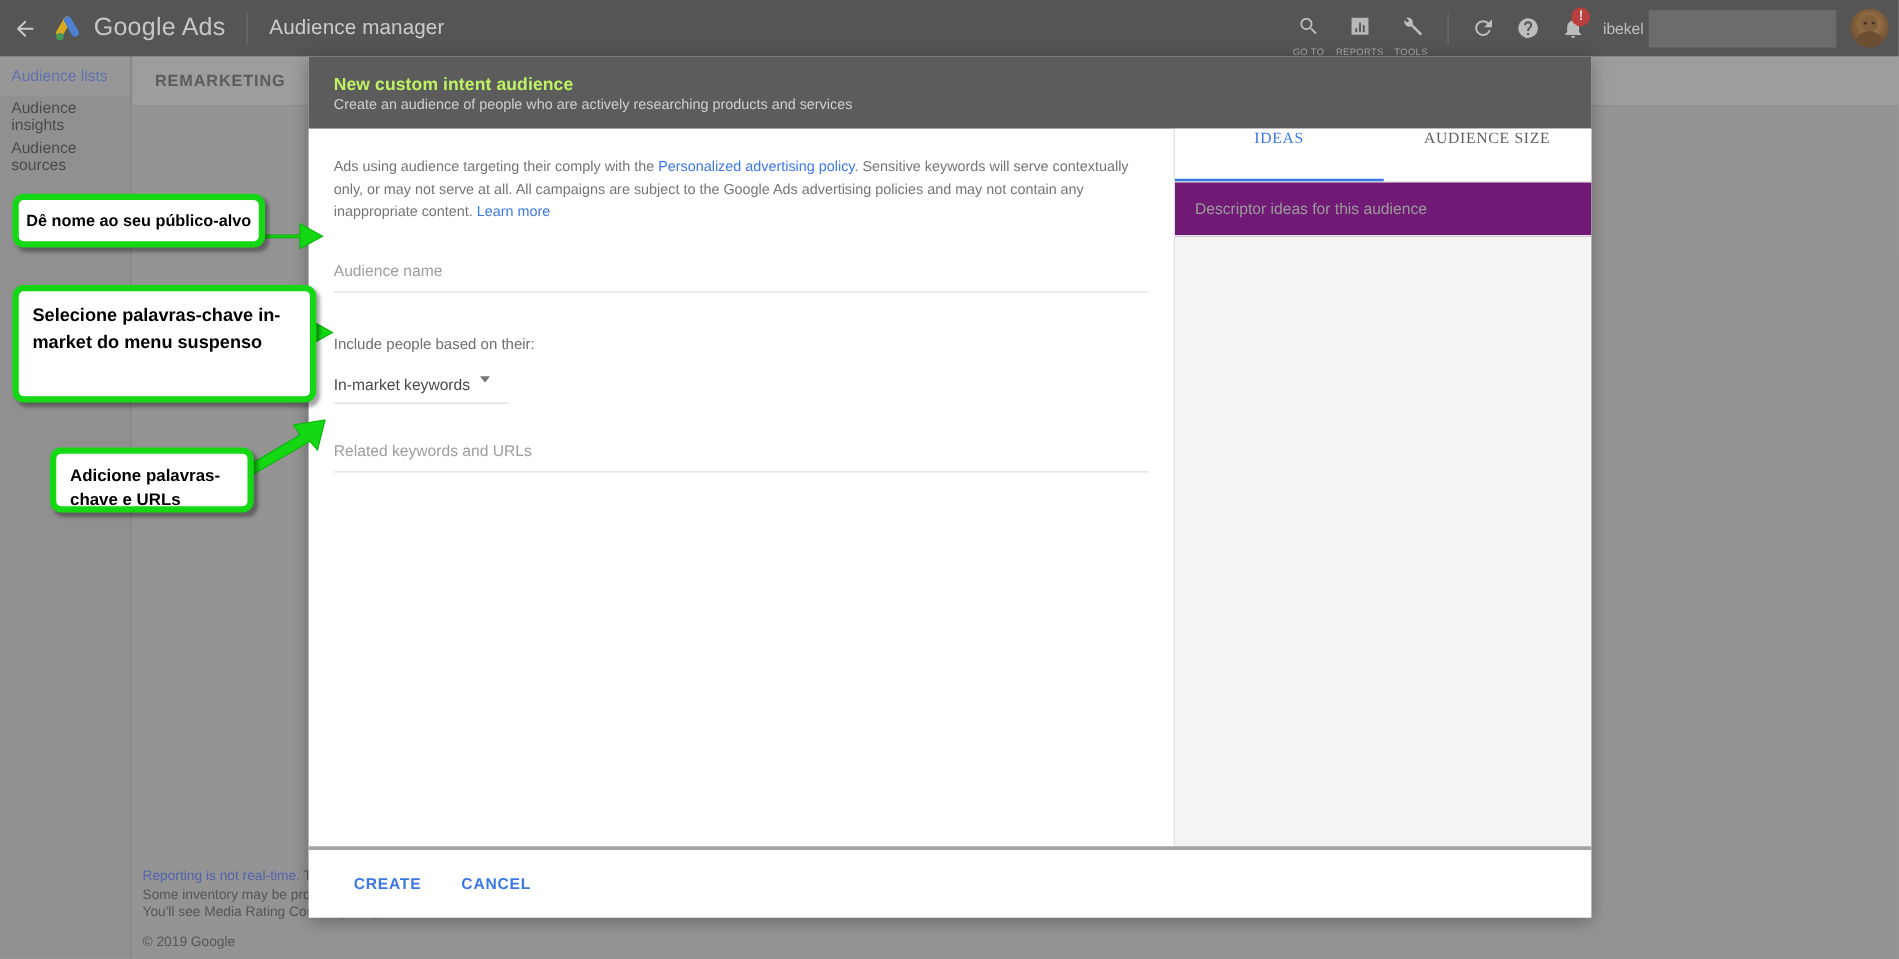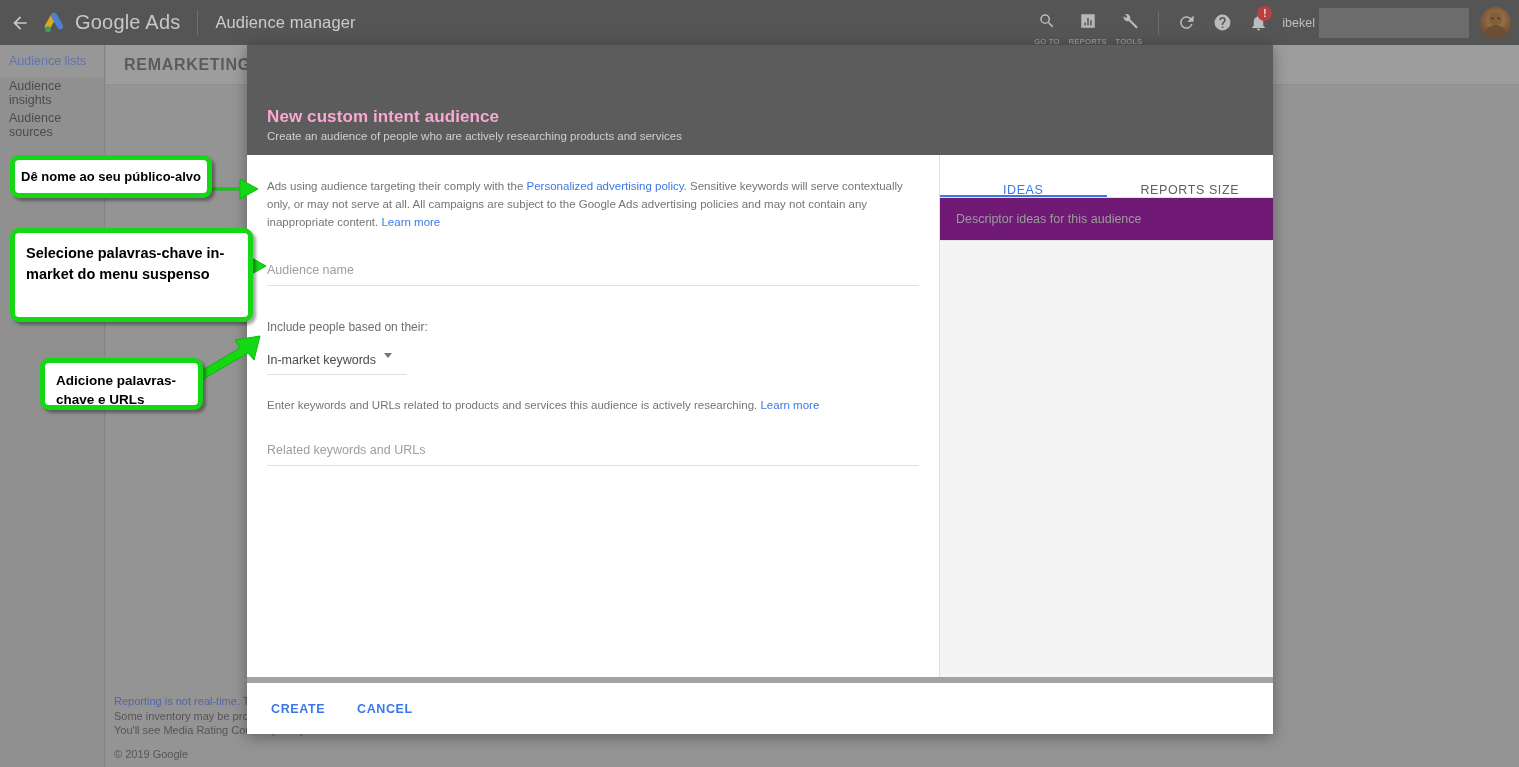--- a/index.html
+++ b/index.html
@@ -61,39 +61,39 @@
               font-size:12.5px; color:#3f3f3f; cursor:pointer; }
   .nav-item.active { background:#a5a5a5; color:#5b74c4; }
 
   
   .content-area {
     position:absolute; top:45px; left:106px; width:1413px; height:722px;
     background:#a0a0a0;
   }
   .tabs-row { height:40px; background:#adadad; display:flex; align-items:center;
               border-bottom:1px solid #9a9a9a; }
-  .tab-remarketing { font-size:16px; color:#555; letter-spacing:.7px; padding:0 18px;
+  .tab-remarketing { font-size:13px; color:#555; letter-spacing:.7px; padding:0 18px;
                      font-weight:bold; cursor:pointer; }
   .content-body { background:#a0a0a0; height:629px; }
   .footer-notes {
     position:absolute; bottom:0; left:0; width:100%; padding:0 8px 6px 8px;
     font-size:11px; line-height:14.5px; color:#4d4d4d;
   }
   .footer-notes .fl { color:#4a5fbf; }
   .copyright { margin-top:9px; color:#4d4d4d; font-size:11px; }
 
   
   .scrim { position:absolute; inset:0; background:rgba(110,110,110,.25); z-index:10; }
   .dialog {
     position:absolute; top:45px; left:247px; width:1026px; height:689px;
     background:#fff; z-index:20; box-shadow:0 3px 14px rgba(0,0,0,.35);
     display:flex; flex-direction:column;
   }
   .dlg-header { background:#5c5c5c; padding:14px 20px 13px 20px; }
-  .dlg-title { color:#f9a8d4; font-size:17px; font-weight:bold; letter-spacing:.1px;margin-top:48px; }
+  .dlg-title { color:#bef264; font-size:14px; font-weight:bold; letter-spacing:.1px; }
   .dlg-sub { color:#cfcfcf; font-size:11.5px; margin-top:3px; }
 
   .dlg-body { flex:1; display:flex; min-height:0; }
   .dlg-left { width:692px; background:#fff; padding:22px 20px 0 20px; overflow:hidden; }
   .dlg-right { flex:1; background:#f4f4f4; border-left:1px solid #e0e0e0; }
 
   .policy-text { font-size:11.5px; line-height:18px; color:#757575; max-width:650px; }
   .lnk { color:#3b78e7; text-decoration:none; cursor:pointer; }
 
   .field { margin-top:29px; position:relative; }
@@ -104,28 +104,28 @@
   .select-row {
     margin-top:19px; display:flex; align-items:flex-start; gap:8px;
     width:140px; border-bottom:1px solid #e0e0e0; padding-bottom:7px; cursor:pointer;
   }
   .select-val { font-size:12.5px; color:#4a4a4a; }
   .caret { width:0;height:0;border-left:4.5px solid transparent;border-right:4.5px solid transparent;
            border-top:5px solid #757575; }
   .hint-text { font-size:11.5px; color:#757575; margin-top:24px; }
 
   .tabs-right { display:flex; height:43px; background:#fff; border-bottom:1px solid #e3e3e3; }
-  .rtab { flex:1; display:flex; align-items:flex-end; justify-content:center;
-          font-size:12.5px; letter-spacing:.6px; color:#5f5f5f; cursor:pointer; position:relative; }
+  .rtab { flex:1; display:flex; align-items:flex-start; justify-content:center;
+          font-size:12.5px; letter-spacing:.6px; color:#5f5f5f; cursor:pointer; position:relative;font-family:Liberation Serif, serif; }
   .rtab.active { color:#3b78e7; }
   .rtab.active::after { content:""; position:absolute; bottom:0; left:0; right:0; height:2px; background:#3b78e7; }
   .rpanel-hdr { padding:14px 16px; font-size:12.5px; color:#9b9b9b; border-bottom:1px solid #e6e6e6; background:#701a75;}
 
-  .dlg-footer { height:57px; border-top:6px solid #a3a3a3; display:flex; align-items:center;
-                padding-left:12px; gap:8px; background:#fff; }
+  .dlg-footer { height:57px; border-top:3px solid #a3a3a3; display:flex; align-items:center;
+                padding-left:24px; gap:8px; background:#fff; }
   .btn-flat { background:none; border:none; color:#3b78e7; font-size:12.5px; font-weight:bold;
               letter-spacing:.6px; padding:9px 12px; cursor:pointer; font-family:inherit; }
 
   
   .anno {
     position:absolute; z-index:40; background:#fff; border:5px solid #14d814;
     border-radius:9px; box-shadow:3px 3px 3px rgba(0,0,0,.35);
     font-weight:bold; color:#000; line-height:20px;
   }
   .anno1 { left:10px; top:155px; width:202px; height:43px; font-size:13px;
@@ -259,38 +259,35 @@
           </div>
         </div>
 
         <div class="sect-label">Include people based on their:</div>
 
         <div class="select-row">
           <span class="select-val">In-market keywords</span>
           <span class="caret"></span>
         </div>
 
-        <div class="hint-text">
-          <span>Enter keywords and URLs related to products and services this audience is actively researching. </span><a class="lnk">Learn more</a>
-        </div>
 
         <div class="field">
           <div class="fline">
             <span class="fplaceholder">Related keywords and URLs</span>
           </div>
         </div>
       </div>
 
       <div class="dlg-right">
         <div class="tabs-right">
           <div class="rtab active">
             <span>IDEAS</span>
           </div>
           <div class="rtab">
-            <span>REPORTS SIZE</span>
+            <span>AUDIENCE SIZE</span>
           </div>
         </div>
         <div class="rpanel-hdr">Descriptor ideas for this audience</div>
       </div>
     </div>
 
     <div class="dlg-footer">
       <button class="btn-flat">CREATE</button>
       <button class="btn-flat">CANCEL</button>
     </div>

